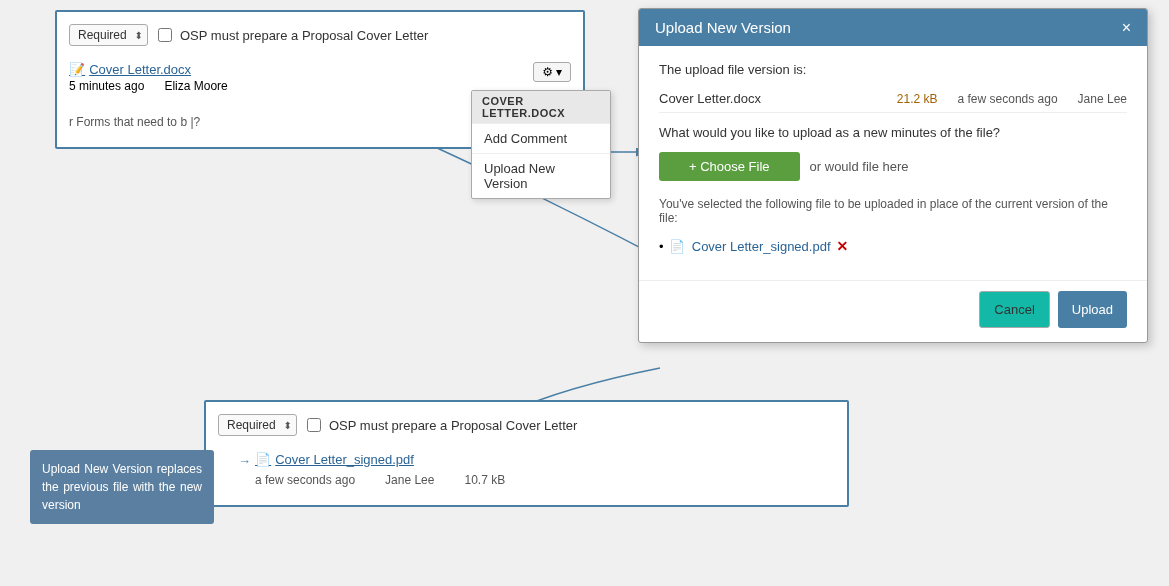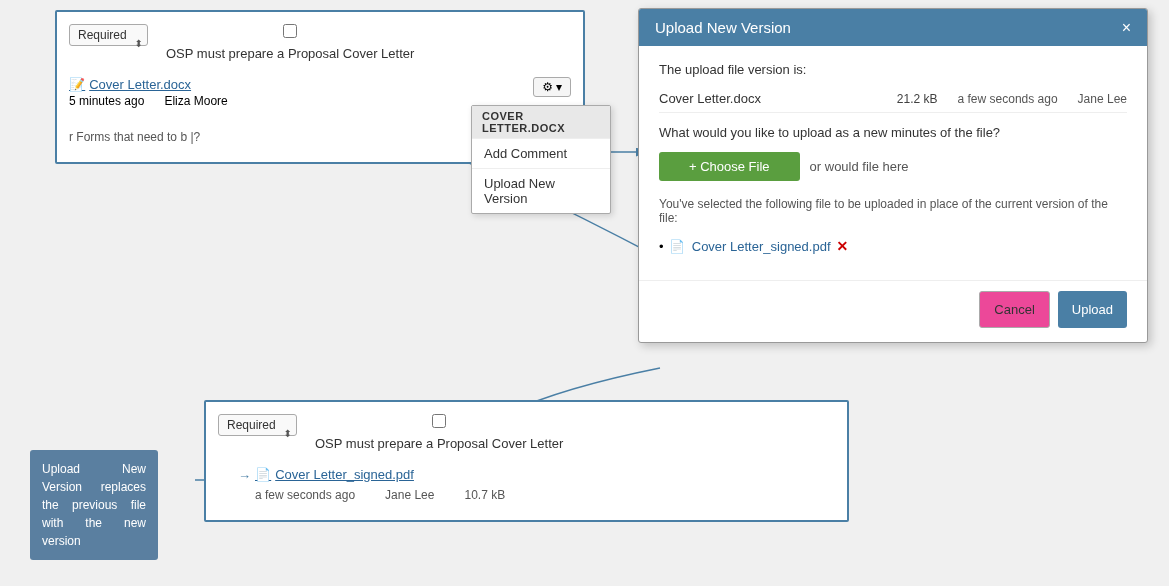--- a/index.html
+++ b/index.html
@@ -19,21 +19,22 @@
       top: 10px;
       left: 55px;
       width: 530px;
       border: 2px solid #4a7fa5;
       background: #fff;
       padding: 12px;
       border-radius: 2px;
     }
     .panel-header {
       display: flex;
-      gap: 18px;
+      align-items: center;
+      gap: 10px;
       margin-bottom: 10px;
     }
     .select-required {
       border: 1px solid #aaa;
       border-radius: 3px;
       padding: 3px 8px;
       font-size: 12px;
       background: #f9f9f9;
       color: #333;
       appearance: none;
@@ -55,21 +56,20 @@
       font-size: 10px;
       color: #555;
       pointer-events: none;
     }
     .checkbox-label {
       display: flex;
       align-items: center;
       gap: 8px;
       font-size: 13px;
       color: #333;
-      flex-direction: column;
     }
     .checkbox-label input[type="checkbox"] {
       width: 14px;
       height: 14px;
     }
     .file-row {
       display: flex;
       align-items: flex-start;
       padding: 6px 0;
       position: relative;
@@ -185,21 +185,21 @@
       padding: 6px 0;
       border-bottom: 1px solid #eee;
       margin-bottom: 12px;
       font-size: 12px;
       color: #333;
     }
     .file-version-name {
       flex: 1;
       font-size: 13px;
     }
-    .file-version-size { color: #404040; }
+    .file-version-size { color: #a16207; }
     .file-version-time { color: #555; }
     .file-version-user { color: #555; }
     .upload-question {
       font-size: 13px;
       color: #333;
       margin-bottom: 12px;
     }
     .choose-file-btn {
       background: #5a9e3f;
       color: #fff;
@@ -249,21 +249,21 @@
     .modal-footer {
       display: flex;
       justify-content: flex-end;
       gap: 8px;
       padding: 10px 20px 14px;
       border-top: 1px solid #eee;
       margin-top: 10px;
     }
     .btn-cancel {
       border: 1px solid #aaa;
-      background: #ec4899;
+      background: #14b8a6;
       border-radius: 3px;
       padding: 9px 14px;
       cursor: pointer;
       font-size: 13px;
       color: #333;
     }
     .btn-upload {
       border: none;
       background: #4a7fa5;
       color: #fff;
@@ -283,21 +283,21 @@
       background: #fff;
       padding: 12px;
       border-radius: 2px;
     }
 
     
     .tooltip-box {
       position: absolute;
       top: 450px;
       left: 30px;
-      width: 128px;
+      width: 184px;
       background: #5a7fa0;
       color: #fff;
       font-size: 12px;
       padding: 10px 12px;
       border-radius: 3px;
       line-height: 1.5;
       text-align: justify;
     }
 
     svg.arrows {

